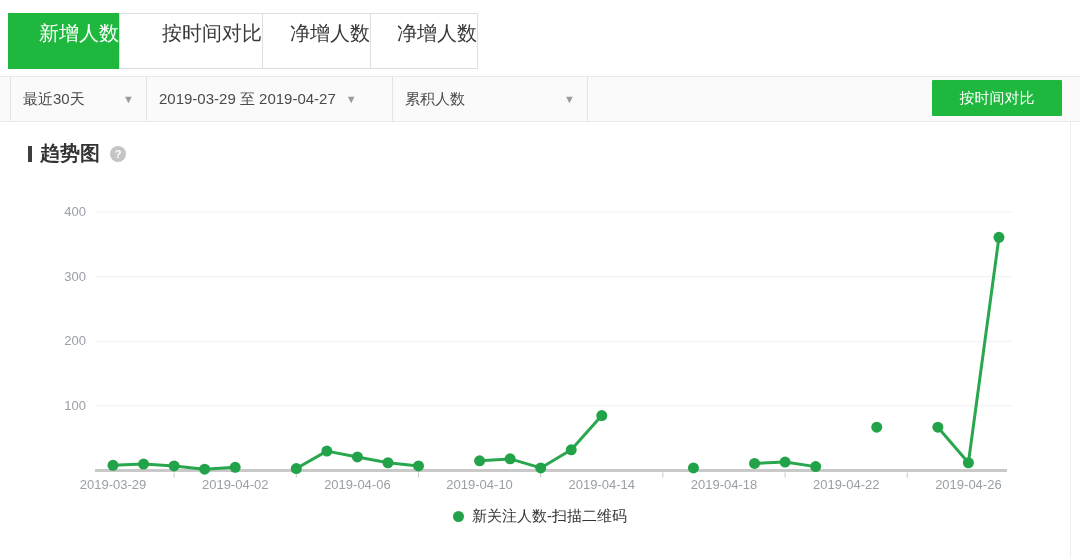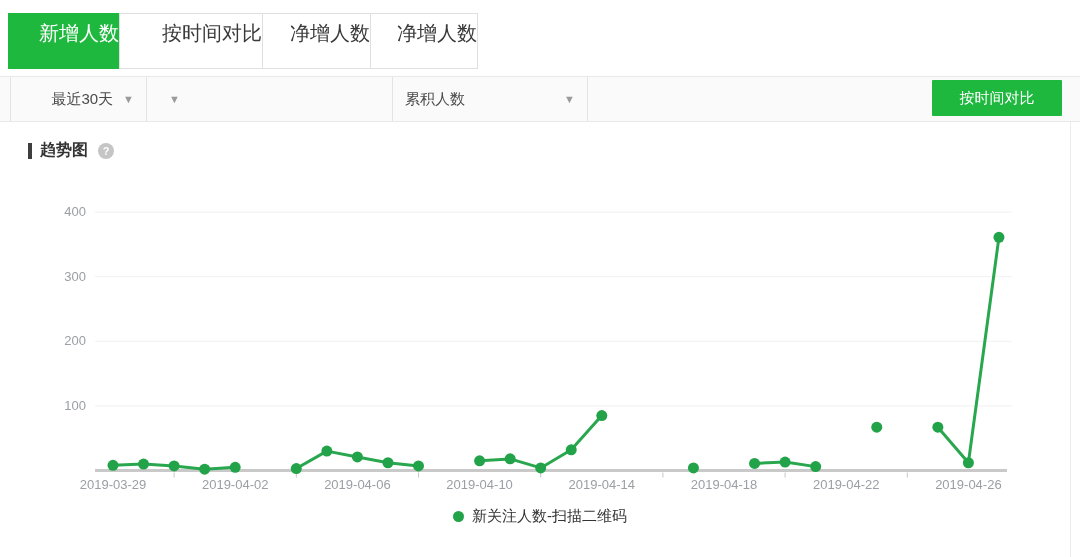--- a/index.html
+++ b/index.html
@@ -13,32 +13,32 @@
        cursor:pointer;}
   .tab.t1{width:112px;} .tab.t2{width:144px;} .tab.t3{width:109px;} .tab.t4{width:108px;}
   .tab.active{background:#1eb83e;border-color:#1eb83e;color:#fff;margin-left:0;}
 
   
   .filter-bar{position:absolute;left:0;top:76px;width:1080px;height:46px;background:#fafafa;
               border-top:1px solid #e9e9e9;border-bottom:1px solid #e9e9e9;box-sizing:border-box;
               display:flex;align-items:stretch;z-index:3;}
   .dropdown{display:flex;align-items:center;box-sizing:border-box;border-left:1px solid #e3e3e3;
             font-size:15px;color:#4a4a4a;padding:0 12px;cursor:pointer;}
-  .dd1{width:136px;margin-left:10px;justify-content:flex-end;}
+  .dd1{width:136px;margin-left:10px;justify-content:space-between;}
   .dd2{width:246px;}
   .dd3{width:196px;justify-content:space-between;border-right:1px solid #e3e3e3;}
   .caret{color:#9a9a9a;font-size:11px;margin-left:10px;}
   .compare-btn{position:absolute;right:18px;top:3px;width:130px;height:36px;background:#1eb83e;
                color:#fff;font-size:15px;border:none;border-radius:1px;cursor:pointer;
                font-family:inherit;}
 
   
   .section-title{position:absolute;left:28px;top:140px;display:flex;align-items:center;z-index:3;}
   .title-bar{width:4px;height:16px;background:#3e3e3e;margin-right:8px;}
-  .title-text{font-size:16px;font-weight:600;color:#333;}
+  .title-text{font-size:20px;font-weight:600;color:#333;}
   .help{width:16px;height:16px;border-radius:50%;background:#c5c5c5;color:#fff;font-size:11px;
         font-weight:bold;display:flex;align-items:center;justify-content:center;margin-left:10px;
         cursor:pointer;}
 
   
   #chart-svg{position:absolute;left:0;top:0;z-index:1;}
   #chart-svg text{font-family:"Liberation Sans","DejaVu Sans",sans-serif;}
 
   
   .legend{position:absolute;left:0;top:507px;width:1080px;display:flex;align-items:center;
@@ -59,20 +59,21 @@
     <div class="tab t3">净增人数</div>
     <div class="tab t4">净增人数</div>
   </div>
 
   <div class="filter-bar">
     <div class="dropdown dd1">
       <span>最近30天</span>
       <span class="caret">▼</span>
     </div>
     <div class="dropdown dd2">
+      <span>2019-03-29 至 2019-04-27</span>
       <span class="caret">▼</span>
     </div>
     <div class="dropdown dd3">
       <span>累积人数</span>
       <span class="caret">▼</span>
     </div>
     <button class="compare-btn">按时间对比</button>
   </div>
 
   <div class="section-title">

